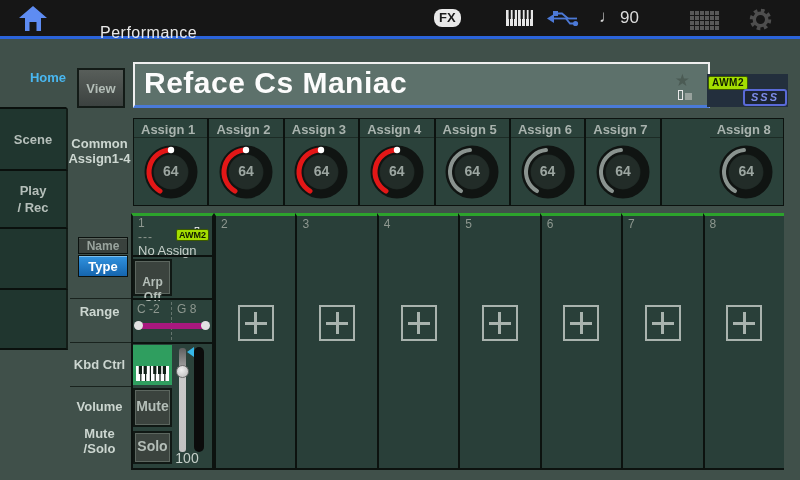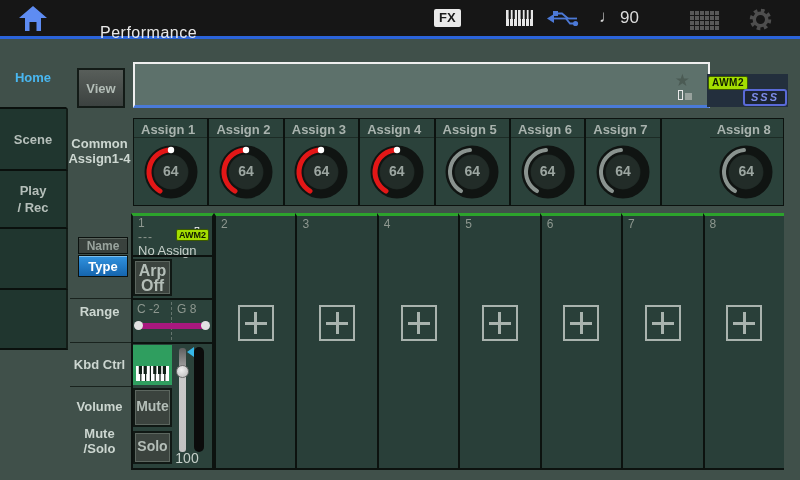--- a/index.html
+++ b/index.html
@@ -6,38 +6,38 @@
   html,body { width:800px; height:480px; }
   body { font-family:"Liberation Sans", sans-serif; background:#40504a; overflow:hidden; }
   #screen { position:relative; width:800px; height:480px; background:#40504a; }
 
   
   .topbar { position:absolute; left:0; top:0; width:800px; height:39px;
             background:#161616; border-bottom:3px solid #2b64da; }
   .home-btn { position:absolute; left:18px; top:5px; width:30px; height:27px; cursor:pointer; }
   .app-title { position:absolute; left:100px; top:24px; font-size:16px; color:#e9e9e9; letter-spacing:.5px; }
   .fx-badge { position:absolute; left:434px; top:9px; background:#e9e9e9; color:#1a1a1a;
-              font-weight:bold; font-size:13px; padding:1px 5px 2px; border-radius:2px; }
+              font-weight:bold; font-size:13px; padding:1px 5px 2px; border-radius:8px; }
   .kbd-icon { position:absolute; left:506px; top:9px; }
   .usb-icon { position:absolute; left:546px; top:9px; }
   .note-glyph { position:absolute; left:599px; top:7px; font-size:17px; color:#d6d6d6; }
   .tempo-value { position:absolute; left:620px; top:8px; font-size:17px; color:#dcdcdc; }
   .grid-icon { position:absolute; left:690px; top:11px; width:4px; height:4px; background:#585858;
      box-shadow:5px 0 0 #585858,10px 0 0 #585858,15px 0 0 #585858,20px 0 0 #585858,25px 0 0 #585858,
                 0 5px 0 #585858,5px 5px 0 #585858,10px 5px 0 #585858,15px 5px 0 #585858,20px 5px 0 #585858,25px 5px 0 #585858,
                 0 10px 0 #585858,5px 10px 0 #585858,10px 10px 0 #585858,15px 10px 0 #585858,20px 10px 0 #585858,25px 10px 0 #585858,
                 0 15px 0 #585858,5px 15px 0 #585858,10px 15px 0 #585858,15px 15px 0 #585858,20px 15px 0 #585858,25px 15px 0 #585858; }
   .gear-icon { position:absolute; left:748px; top:7px; }
 
   
   .sidebar { position:absolute; left:0; top:47px; width:68px; }
   .side-tab { width:68px; background:#20362f; border-bottom:2px solid #0a100d; border-right:2px solid #131d18;
               color:#b5bfba; font-weight:bold; font-size:13px; text-align:center;
               display:flex; flex-direction:column; justify-content:center; line-height:17px; cursor:pointer; }
-  .side-tab.active { background:transparent; color:#49b7f0; border-right-color:transparent; }
+  .side-tab.active { background:transparent; color:#49b7f0; border-right-color:transparent;align-items:flex-end; }
 
   
   .view-btn { position:absolute; left:77px; top:68px; width:48px; height:40px;
               background:linear-gradient(#585e5a,#3c4240); border:2px solid #131b17;
               color:#b2bcb6; font-weight:bold; font-size:13px; display:flex; align-items:center;
               justify-content:center; cursor:pointer; }
 
   
   .perf-box { position:absolute; left:133px; top:62px; width:577px; height:46px;
               background:#5d716b; border:2px solid #efefef; border-bottom:3px solid #4a7ad8; }
@@ -96,21 +96,21 @@
   .p1-num { position:absolute; left:5px; top:0; font-size:12px; color:#8d978f; }
   .part1 .flag-icon { position:absolute; right:4px; top:3px; transform:scale(.9); }
   .p1-cat { position:absolute; left:5px; top:14px; font-size:12px; color:#8d978f; letter-spacing:1px; }
   .p1-awm2 { position:absolute; right:3px; top:13px; background:#a4de00; color:#101c00;
              border:1px solid #3c5a00; border-radius:2px; font-size:9px; font-weight:bold; padding:0 2px; }
   .p1-name { position:absolute; left:5px; top:27px; font-size:13px; color:#c6d0ca; }
   .p1-div { position:absolute; left:-2px; right:-2px; height:2px; background:#0c120f; }
   .small-btn { position:absolute; left:0; width:39px; background:#3b433e; border:2px solid #101814;
                box-shadow:inset 0 0 0 1px #5c665f; color:#b4beb8; font-weight:bold; text-align:center;
                cursor:pointer; }
-  .arp-btn { top:43px; height:37px; font-size:16px; line-height:15px; padding-top:2px; }
+  .arp-btn { top:43px; height:37px; font-size:12px; line-height:15px; padding-top:14px; }
   .mute-btn { top:172px; height:39px; font-size:14px; line-height:33px; }
   .solo-btn { top:215px; height:33px; font-size:14px; line-height:27px; }
   .rng-lo { position:absolute; left:4px; top:86px; font-size:12px; color:#8d978f; }
   .rng-hi { position:absolute; left:44px; top:86px; font-size:12px; color:#8d978f; }
   .rng-dash { position:absolute; left:38px; top:86px; height:38px; border-left:1px dashed #64746d; }
   .rng-bar { position:absolute; left:3px; top:107px; width:72px; height:6px; background:#a8187e; border-radius:3px; }
   .rng-dot { position:absolute; top:-2px; width:9px; height:9px; border-radius:50%; background:#e2e2e2; }
   .rng-dot.lo { left:-2px; } .rng-dot.hi { right:-2px; }
   .kbdctrl-btn { position:absolute; left:0; top:129px; width:39px; height:40px; background:#2f9e5f;
                  border:1px solid #10181 4; cursor:pointer; }
@@ -195,20 +195,21 @@
       <span>Play</span>
       <span>/ Rec</span>
     </div>
     <div class="side-tab" style="height:61px"></div>
     <div class="side-tab" style="height:60px"></div>
   </div>
 
   <div class="view-btn">View</div>
 
   <div class="perf-box">
+    <span class="perf-name">Reface Cs Maniac</span>
     <span class="star-glyph">★</span>
     <span class="flag-icon"><i class="fr"></i><i class="fs"></i></span>
   </div>
   <div class="badge-panel">
     <span class="awm2-badge">AWM2</span>
     <span class="sss-badge">SSS</span>
   </div>
 
   <div class="common-label">
     <div>Common</div>

